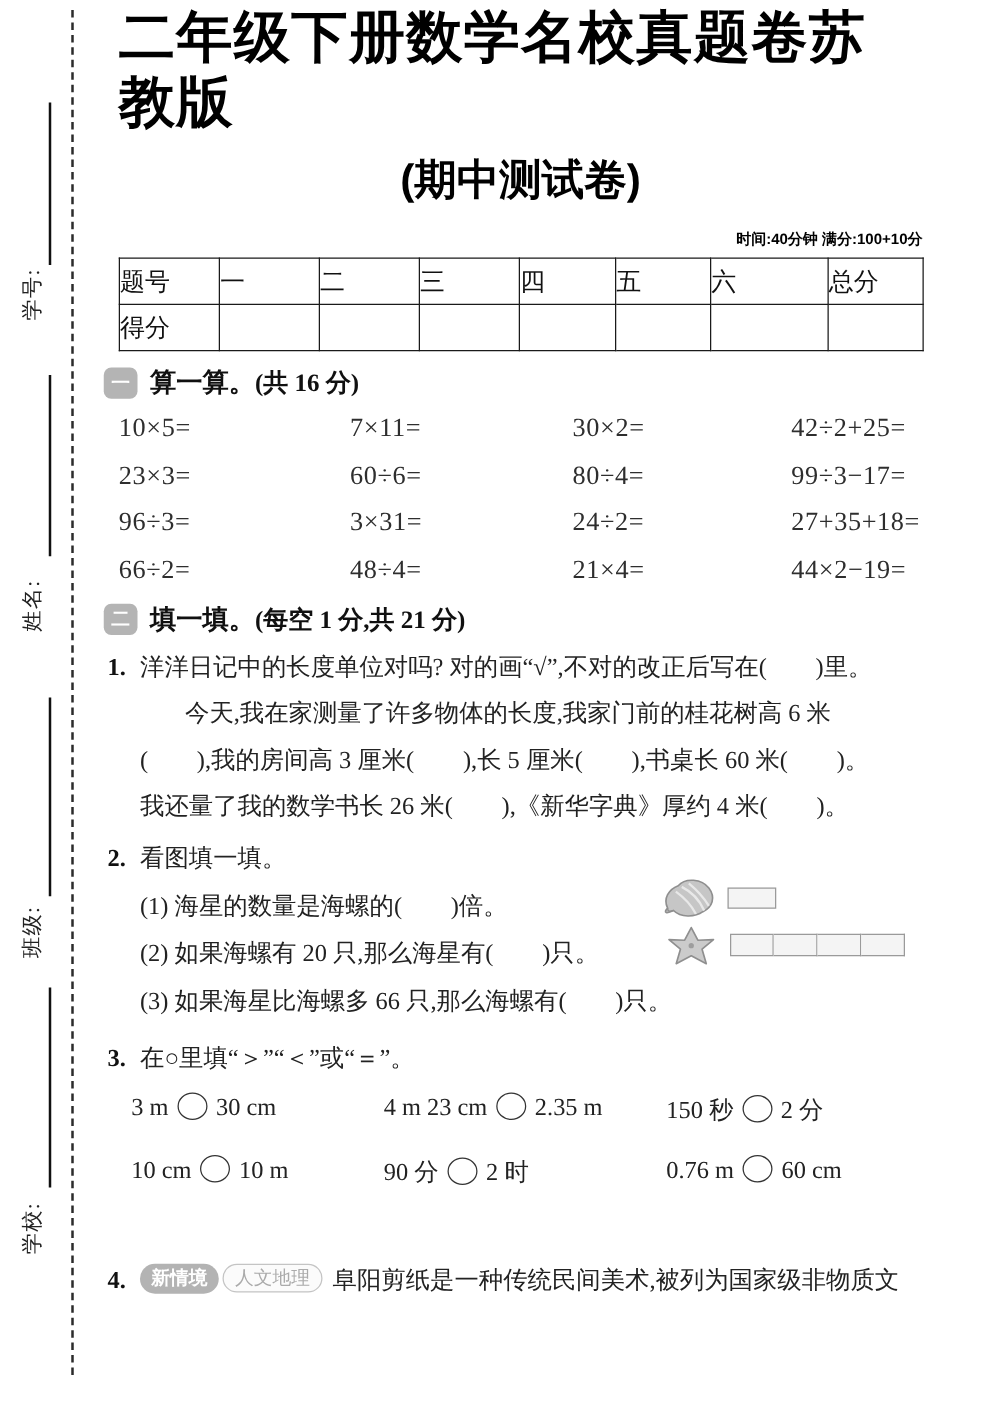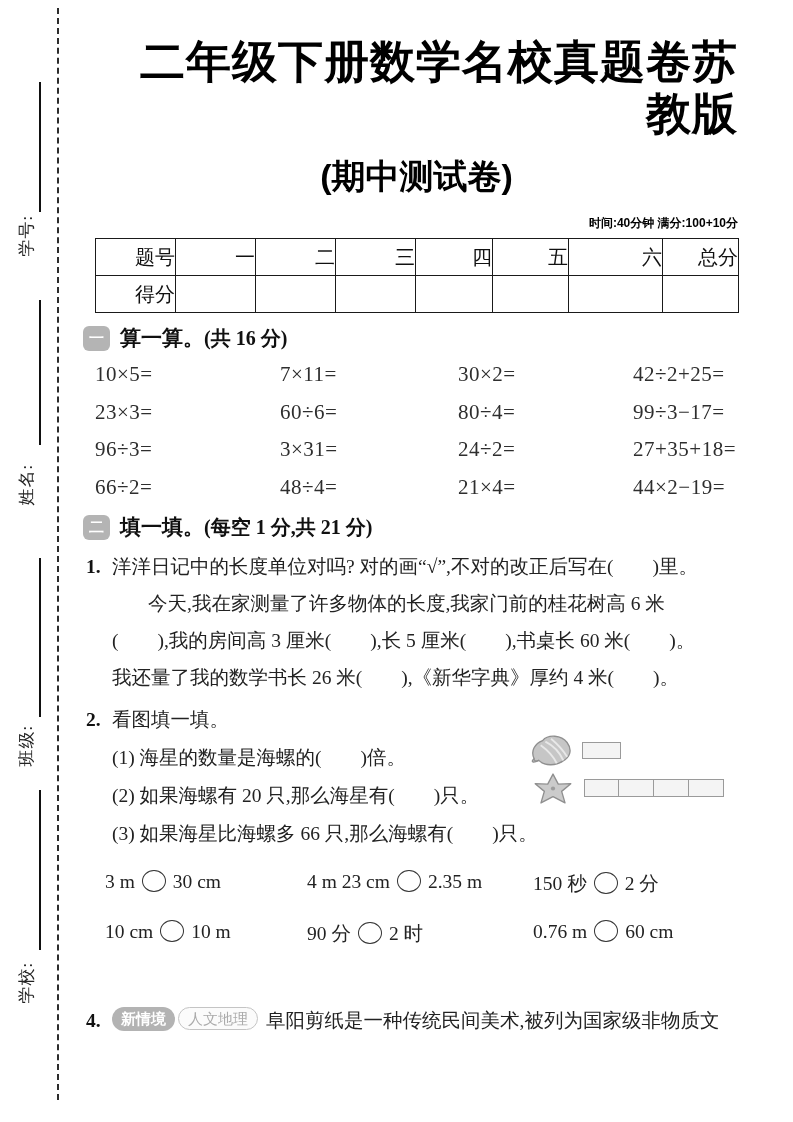--- a/index.html
+++ b/index.html
@@ -14,30 +14,30 @@
   .cut-line { position:absolute; left:57px; top:8px; height:1092px; width:0;
     border-left:2px dashed #2b2b2b; }
   .fill-line { position:absolute; left:39px; width:2px; background:#111; }
   .v-label { position:absolute; left:-6px; width:64px; text-align:center;
     transform:rotate(-90deg); font-size:17px; letter-spacing:1px; color:#222;
     white-space:nowrap; }
 
   
   .content { position:absolute; left:95px; top:0; width:643px; }
 
-  .title { margin-top:36px; text-align:right; font-size:45px; font-weight:900;
+  .title { margin-top:4px; text-align:left; font-size:45px; font-weight:900;
     font-family:"Liberation Sans","DejaVu Sans",sans-serif; letter-spacing:1px;
     line-height:52px; color:#000; }
   .subtitle { margin-top:16px; text-align:center; font-size:34px; font-weight:800;
     font-family:"Liberation Sans","DejaVu Sans",sans-serif; line-height:40px; color:#000; }
   .meta { margin-top:16px; text-align:right; font-size:12px; font-weight:700;
     font-family:"Liberation Sans","DejaVu Sans",sans-serif; line-height:22px; color:#000; }
 
   table.score { border-collapse:collapse; width:643px; margin-top:4px; table-layout:fixed; }
-  table.score td { border:1.6px solid #1a1a1a; height:37px; text-align:right;
+  table.score td { border:1.6px solid #1a1a1a; height:37px; text-align:left;
     font-size:20px; color:#111; }
 
   .sec-header { display:flex; align-items:center; margin-top:11px; margin-left:-12px; }
   .sec-badge { width:27px; height:25px; background:#b4b4b4; border-radius:6px;
     color:#fff; font-weight:700; font-size:15px; display:flex; align-items:center;
     justify-content:center; flex:0 0 auto;
     font-family:"Liberation Sans","DejaVu Sans",sans-serif; }
   .sec-title { margin-left:10px; font-size:21px; font-weight:700; color:#101010; }
   .sec-note  { font-size:20px; font-weight:700; color:#101010; }
 
@@ -194,20 +194,21 @@
             <div class="cell"></div>
             <div class="cell"></div>
             <div class="cell"></div>
             <div class="cell"></div>
           </div>
         </div>
       </div>
     </div>
 
     <div class="q" style="margin-top:9px">
+      <div class="qline" style="line-height:36px"><span class="q-num">3.</span><span>在○里填“＞”“＜”或“＝”。</span></div>
       <div class="cmp-row">
         <span class="cmp-item c1"><span>3 m</span><span class="cmp-circle"></span><span>30 cm</span></span>
         <span class="cmp-item c2"><span>4 m 23 cm</span><span class="cmp-circle"></span><span>2.35 m</span></span>
         <span class="cmp-item c3"><span>150 秒</span><span class="cmp-circle"></span><span>2 分</span></span>
       </div>
       <div class="cmp-row">
         <span class="cmp-item c1"><span>10 cm</span><span class="cmp-circle"></span><span>10 m</span></span>
         <span class="cmp-item c2"><span>90 分</span><span class="cmp-circle"></span><span>2 时</span></span>
         <span class="cmp-item c3"><span>0.76 m</span><span class="cmp-circle"></span><span>60 cm</span></span>
       </div>

